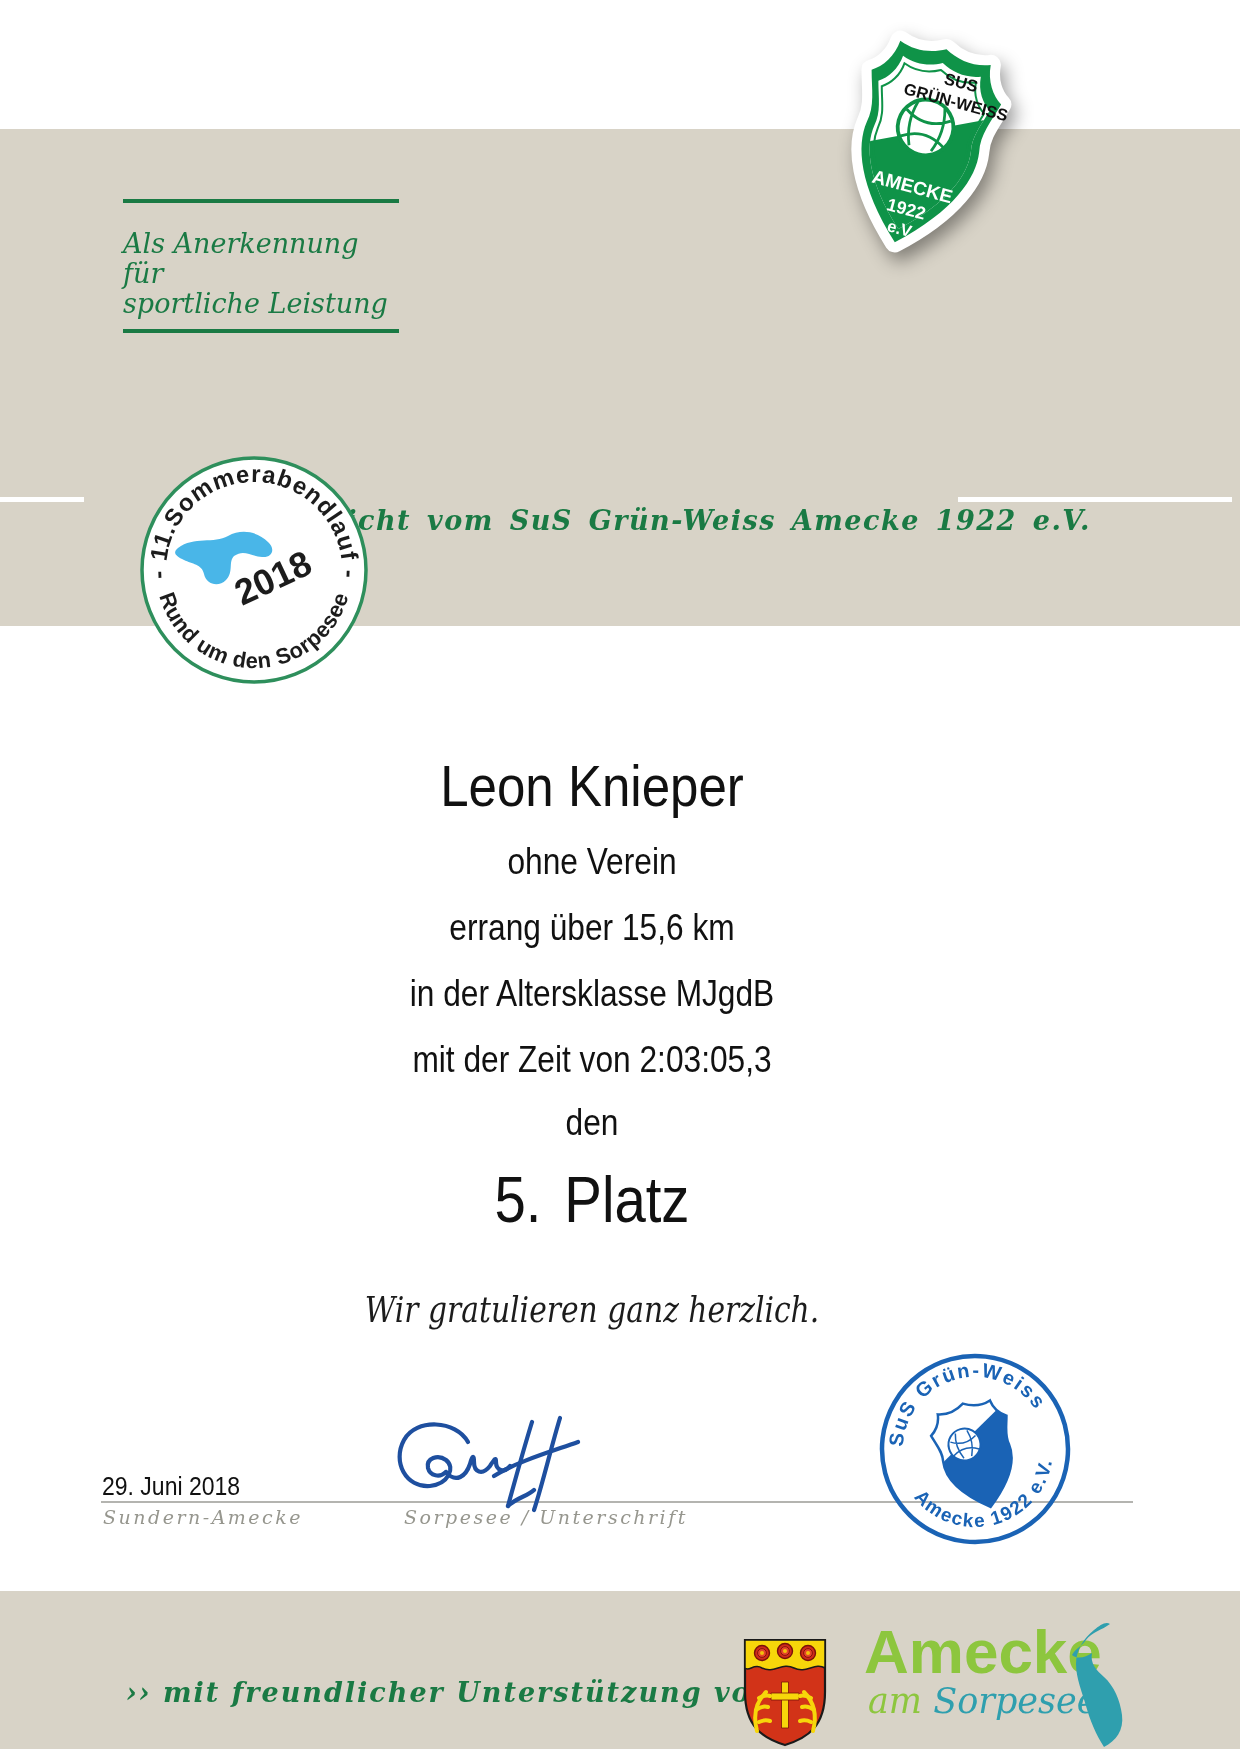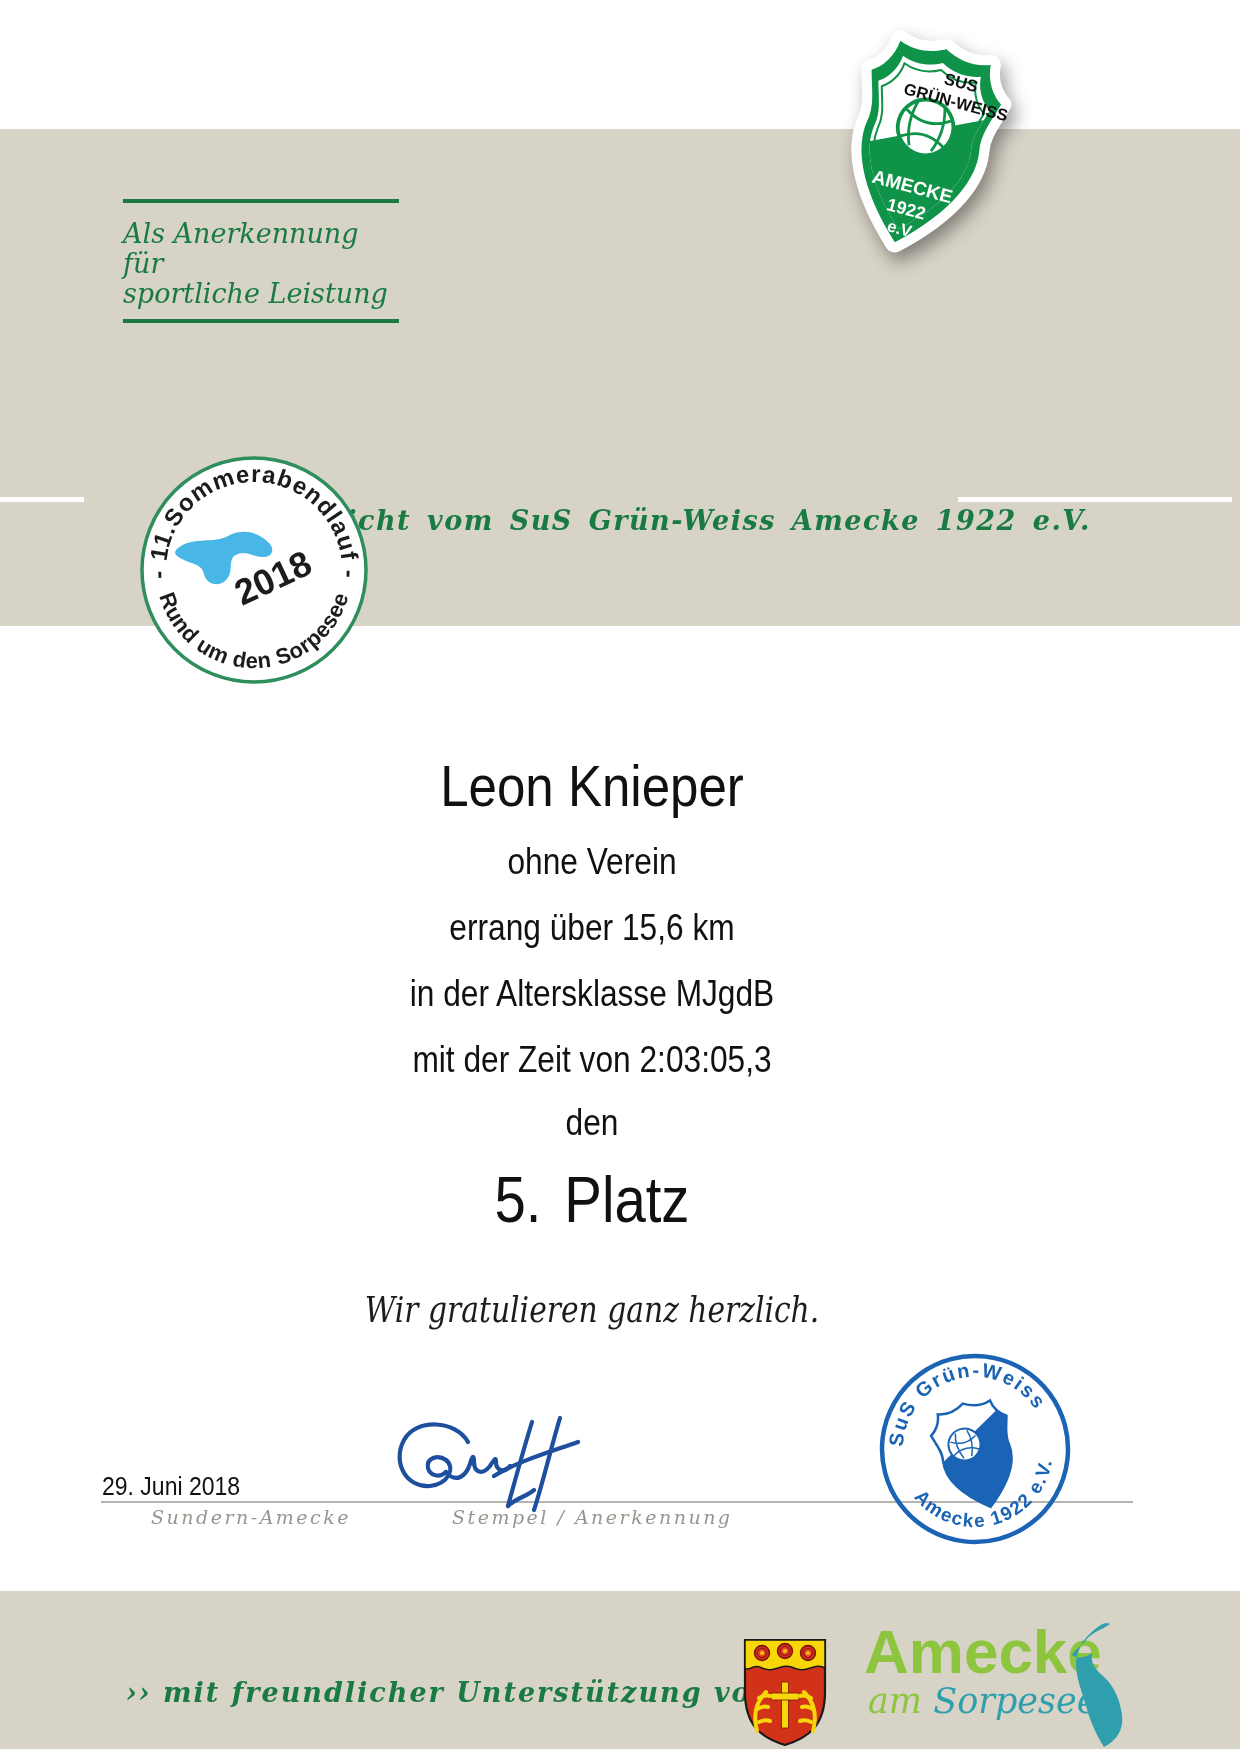--- a/index.html
+++ b/index.html
@@ -3,21 +3,21 @@
 <meta charset="utf-8">
 <style>
   html,body{margin:0;padding:0;background:#ffffff;}
   .page{position:relative;width:1240px;height:1749px;background:#ffffff;overflow:hidden;
         font-family:"Liberation Sans",sans-serif;}
   .band{position:absolute;left:0;top:129px;width:1240px;height:497px;background:#d8d3c7;}
   .footer-band{position:absolute;left:0;top:1591px;width:1240px;height:158px;background:#d8d3c7;}
 
   
   .recognition{position:absolute;left:123px;top:199px;width:276px;
-      border-top:4px solid #1a7a44;border-bottom:4px solid #1a7a44;padding:16px 0 10px 0;}
+      border-top:4px solid #1a7a44;border-bottom:4px solid #1a7a44;padding:26px 0 10px 0;}
   .rec-line{font-family:"DejaVu Serif",serif;font-style:italic;font-size:27px;line-height:30px;
       color:#1a7a44;}
 
   
   .title{position:absolute;left:90px;top:300px;margin:0;font-family:"DejaVu Serif",serif;
       font-style:italic;font-weight:400;font-size:212px;line-height:1;letter-spacing:-6px;
       color:#ffffff;white-space:nowrap;}
   .baseline-left{position:absolute;left:0;top:497px;width:84px;height:5px;background:#ffffff;}
   .baseline-right{position:absolute;left:958px;top:497px;width:274px;height:5px;background:#ffffff;}
   .subtitle{position:absolute;left:0;top:505px;width:1091px;text-align:right;
@@ -33,21 +33,21 @@
   .rank{top:1162px;font-size:64px;line-height:76px;}
   .rank .rank-no{margin-right:26px;}
   .congrats{top:1286px;font-family:"DejaVu Serif",serif;font-style:italic;font-size:35px;
       line-height:48px;color:#1c1c1c;transform:scaleX(.85);transform-origin:592px 50%;}
 
   
   .date-text{position:absolute;left:102px;top:1472px;font-size:25px;color:#111;
       transform:scaleX(.92);transform-origin:left;}
   .sign-rule{position:absolute;left:101px;top:1501px;width:1032px;height:2px;background:#b4b4b0;}
   .small-label{position:absolute;top:1506px;font-family:"DejaVu Serif",serif;font-style:italic;
-      font-size:19px;color:#96968e;letter-spacing:2.5px;white-space:nowrap;margin-left:48px;}
+      font-size:19px;color:#96968e;letter-spacing:2.5px;white-space:nowrap;}
   .place-label{left:103px;} .stamp-label{left:404px;}
 
   
   .crest-svg{position:absolute;left:825px;top:28px;filter:drop-shadow(5px 9px 9px rgba(0,0,0,.40));}
   .event-stamp-svg{position:absolute;left:136px;top:452px;}
   .signature-svg{position:absolute;left:382px;top:1412px;}
   .blue-stamp-svg{position:absolute;left:876px;top:1350px;}
   .arms-svg{position:absolute;left:740px;top:1636px;}
   .lake-svg{position:absolute;left:1046px;top:1620px;}
 
@@ -126,21 +126,21 @@
   <div class="cline body36 l-dist">errang über 15,6 km</div>
   <div class="cline body36 l-class">in der Altersklasse MJgdB</div>
   <div class="cline body36 l-time">mit der Zeit von 2:03:05,3</div>
   <div class="cline body36 l-den">den</div>
   <div class="cline rank"><span class="rank-no">5.</span><span>Platz</span></div>
   <div class="cline congrats">Wir gratulieren ganz herzlich.</div>
 
   <div class="date-text">29. Juni 2018</div>
   <div class="sign-rule"></div>
   <div class="small-label place-label">Sundern-Amecke</div>
-  <div class="small-label stamp-label">Stempel / Anerkennung</div>
+  <div class="small-label stamp-label">Sorpesee / Unterschrift</div>
 
   <svg class="signature-svg" width="225" height="110" viewBox="0 0 225 110">
     <g fill="none" stroke="#1e4f9f" stroke-width="4.2" stroke-linecap="round">
       <path d="M86,30 C74,8 34,6 22,28 C10,50 24,76 48,74 C66,72 74,56 64,48 C56,42 44,46 46,56 C48,64 58,66 64,60"></path>
       <path d="M64,60 C74,72 84,64 88,52 C90,44 92,42 92,50 C92,60 100,64 108,54 C112,48 114,44 114,50 C114,58 122,62 128,54"></path>
       <path d="M150,10 C142,36 132,72 126,94"></path>
       <path d="M178,6 C170,32 160,74 152,98"></path>
       <path d="M112,64 C134,50 168,40 196,30"></path>
       <path d="M126,94 C134,86 146,84 152,78"></path>
     </g>

